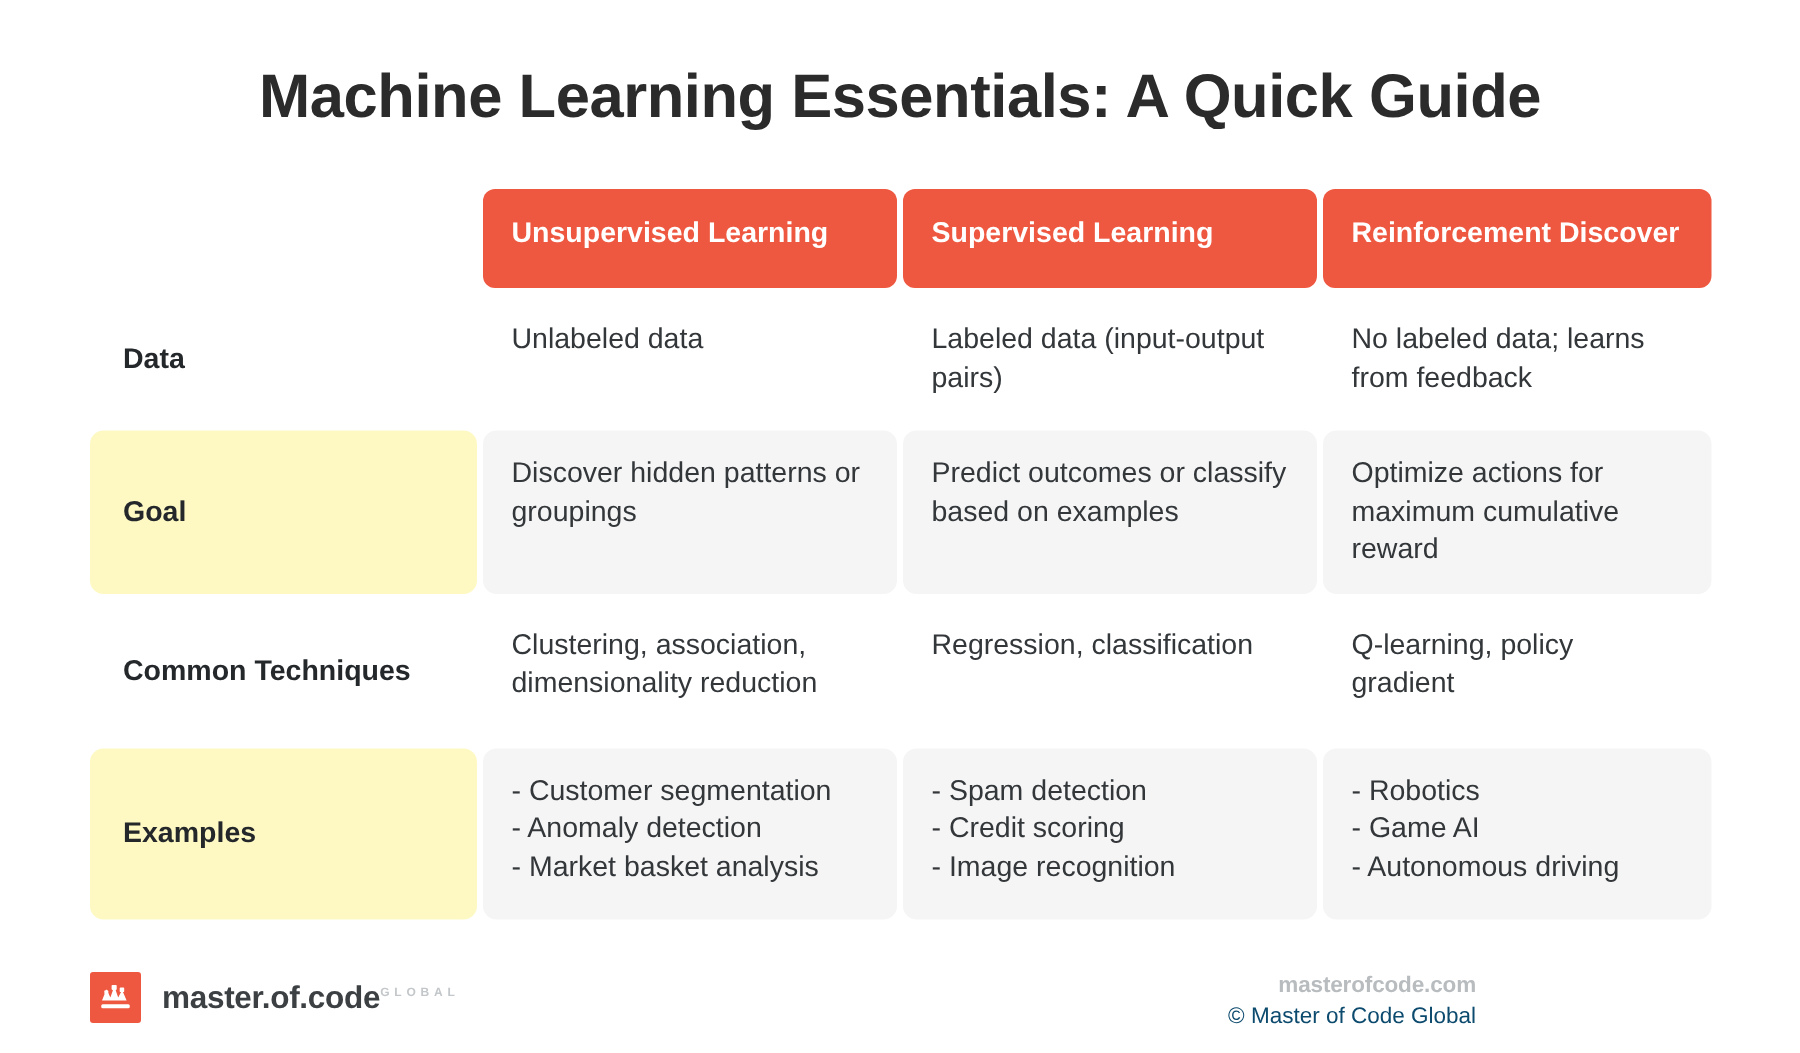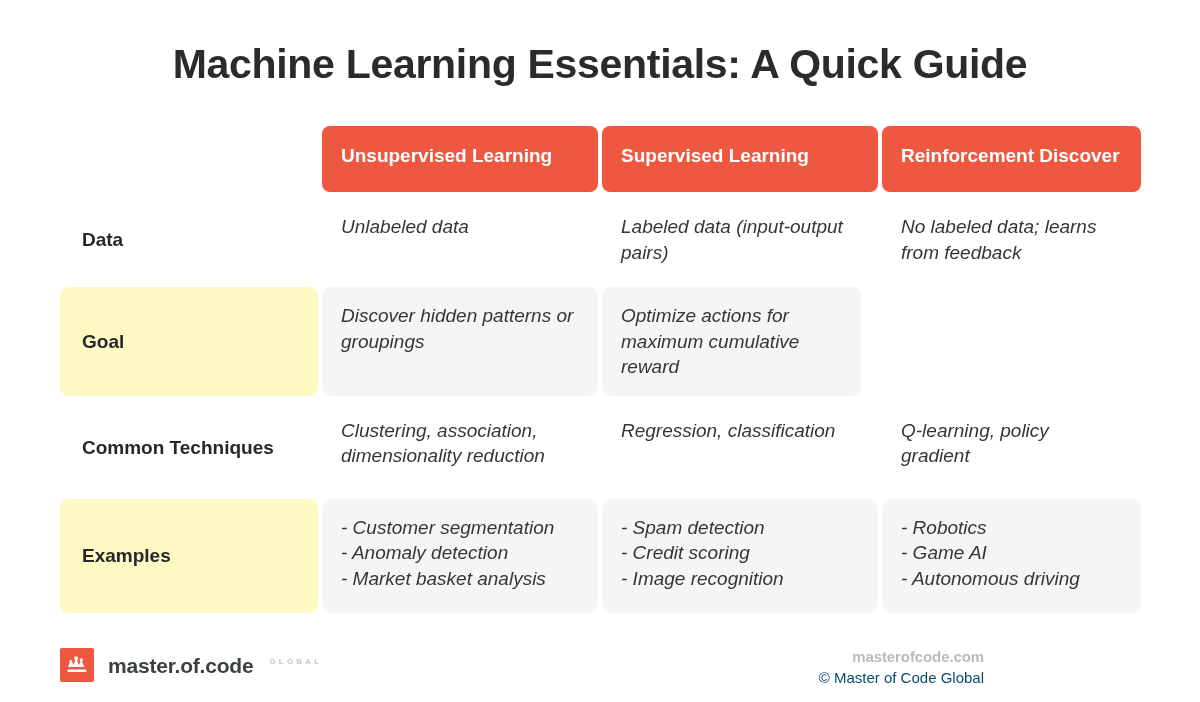--- a/index.html
+++ b/index.html
@@ -83,21 +83,20 @@
   
   .body-row { margin-top: 6px; }
 
   .body-cell {
     font-size: 19px;
     line-height: 25.5px;
     color: #33373a;
     padding: 16px 20px 16px 19px;
     border-radius: 9px;
     background: transparent;
-    font-style: italic;
   }
 
   .body-row.shaded .body-cell { background: #f5f5f5; }
 
   .label-cell {
     font-size: 19px;
     font-weight: bold;
     color: #25282b;
     line-height: 25px;
     padding: 16px 20px 16px 22px;
@@ -146,21 +145,21 @@
   .logo-word {
     margin-left: 14px;
     font-size: 21px;
     font-weight: bold;
     color: #3c4043;
     letter-spacing: -0.2px;
     line-height: 21px;
   }
 
   .logo-global {
-    margin-left: 16px;
+    margin-left: 0;
     font-size: 8px;
     font-weight: bold;
     color: #c3c7ca;
     letter-spacing: 3.2px;
     line-height: 21px;
     align-self: flex-start;
     margin-top: 3px;
   }
 
   .copyright {
@@ -208,20 +207,23 @@
       </div>
       <div class="cell col-2 body-cell">
         <span class="cell-line">No labeled data; learns from feedback</span>
       </div>
     </div>
 
     <div class="row body-row shaded row-h-1">
       <div class="cell col-label label-cell">Goal</div>
       <div class="cell col-0 body-cell">
         <span class="cell-line">Discover hidden patterns or groupings</span>
+      </div>
+      <div class="cell col-1 body-cell">
+        <span class="cell-line">Predict outcomes or classify based on examples</span>
       </div>
       <div class="cell col-2 body-cell">
         <span class="cell-line">Optimize actions for maximum cumulative reward</span>
       </div>
     </div>
 
     <div class="row body-row row-h-2">
       <div class="cell col-label label-cell">Common Techniques</div>
       <div class="cell col-0 body-cell">
         <span class="cell-line">Clustering, association, dimensionality reduction</span>

